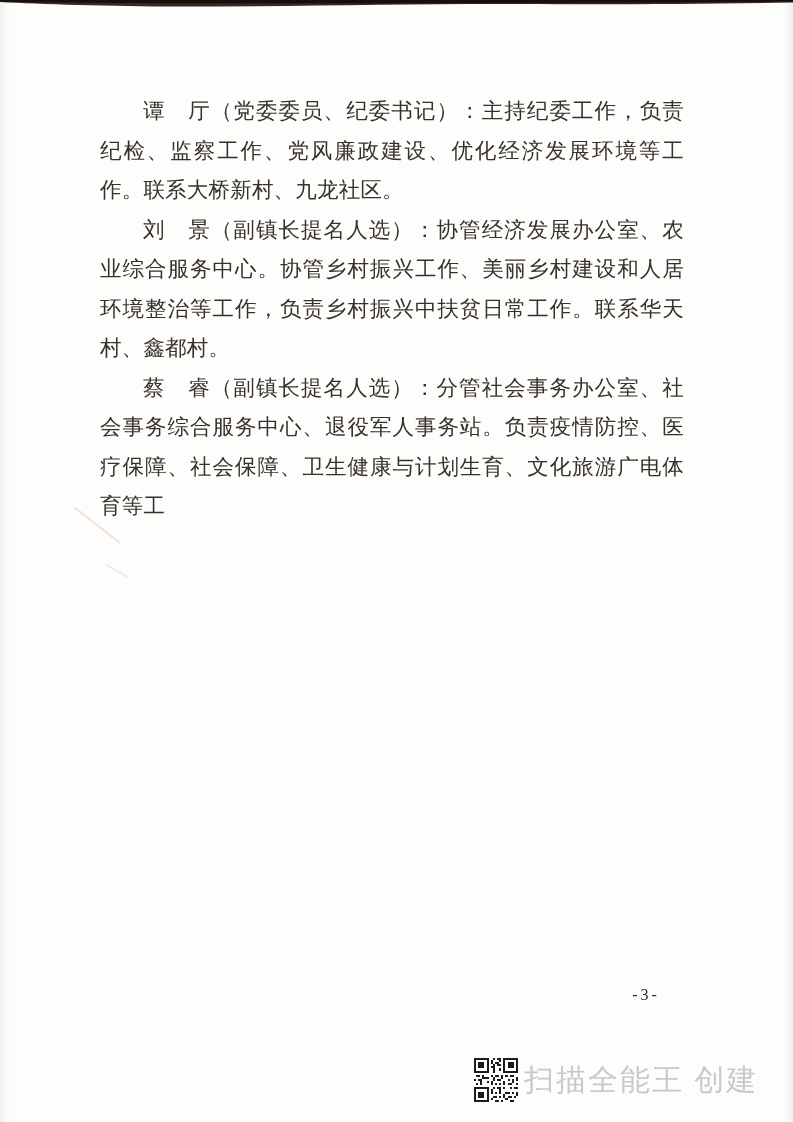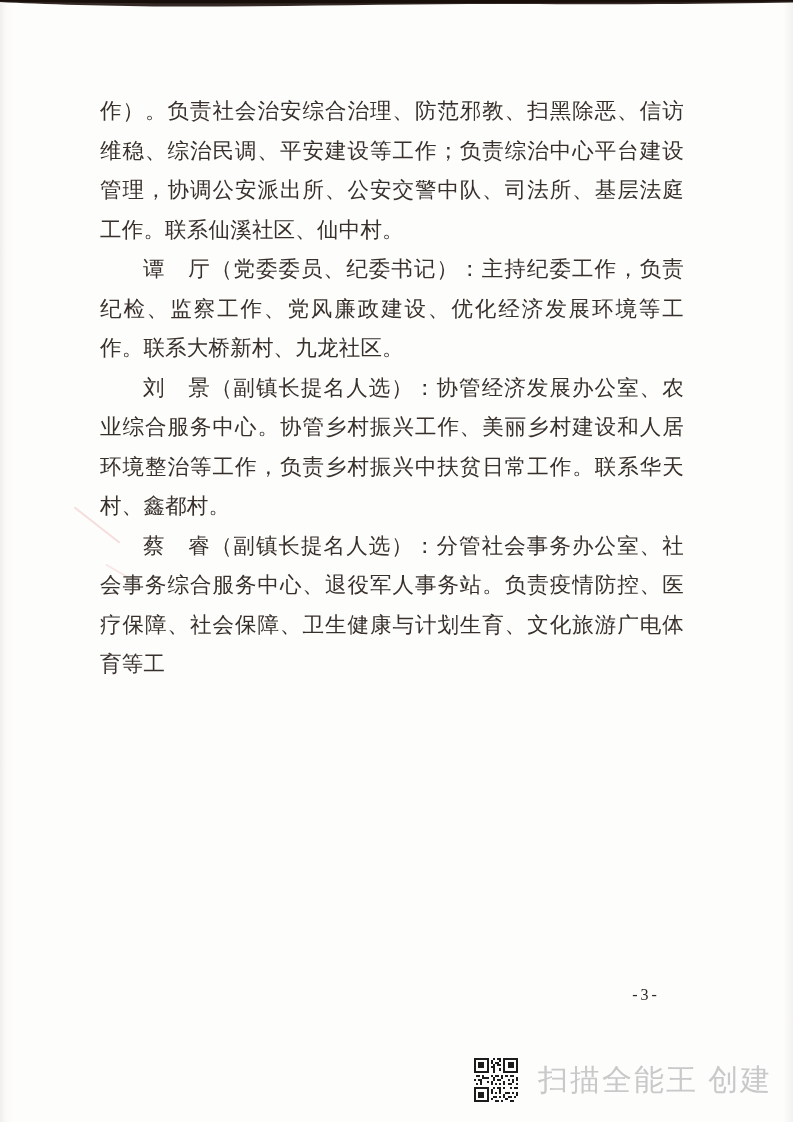--- a/index.html
+++ b/index.html
@@ -80,21 +80,21 @@
     text-align: center;
     font-family: "Liberation Serif", "DejaVu Serif", serif;
   }
   
   #watermark {
     position: absolute;
     left: 474px;
     top: 1057px;
     display: flex;
     align-items: center;
-    gap: 20px;
+    gap: 6px;
   }
   #qr-icon {
     width: 44px;
     height: 46px;
     flex: 0 0 auto;
   }
   #watermark-label {
     color: #c9c9c9;
     font-size: 30px;
     letter-spacing: 2px;
@@ -109,21 +109,20 @@
 
   <svg id="scan-edge" viewBox="0 0 793 14" preserveAspectRatio="none" aria-hidden="true">
     <path d="M0,0 L793,0 L793,2.5 C700,4 620,4.5 520,4 C420,3.5 300,6.5 180,6.5 C110,6.5 40,4 0,2 Z" fill="#241812" opacity="0.92"></path>
     <path d="M0,0 L793,0 L793,1.6 C600,3 400,3.4 200,3.2 C120,3.1 40,2.4 0,1.4 Z" fill="#150c08" opacity="0.9"></path>
   </svg>
 
   <div class="artifact"></div>
   <div class="artifact2"></div>
 
   <div id="text-block">
-    <p>作）。负责社会治安综合治理、防范邪教、扫黑除恶、信访维稳、综治民调、平安建设等工作；负责综治中心平台建设管理，协调公安派出所、公安交警中队、司法所、基层法庭工作。联系仙溪社区、仙中村。</p>
     <p class="indent">谭　厅（党委委员、纪委书记）：主持纪委工作，负责纪检、监察工作、党风廉政建设、优化经济发展环境等工作。联系大桥新村、九龙社区。</p>
     <p class="indent">刘　景（副镇长提名人选）：协管经济发展办公室、农业综合服务中心。协管乡村振兴工作、美丽乡村建设和人居环境整治等工作，负责乡村振兴中扶贫日常工作。联系华天村、鑫都村。</p>
     <p class="indent">蔡　睿（副镇长提名人选）：分管社会事务办公室、社会事务综合服务中心、退役军人事务站。负责疫情防控、医疗保障、社会保障、卫生健康与计划生育、文化旅游广电体育等工</p>
   </div>
 
   <div id="page-number">-3-</div>
 
   <div id="watermark">
     <svg id="qr-icon" viewBox="0 0 21 21" aria-hidden="true" shape-rendering="crispEdges">
       <g fill="#1c1c1c">

